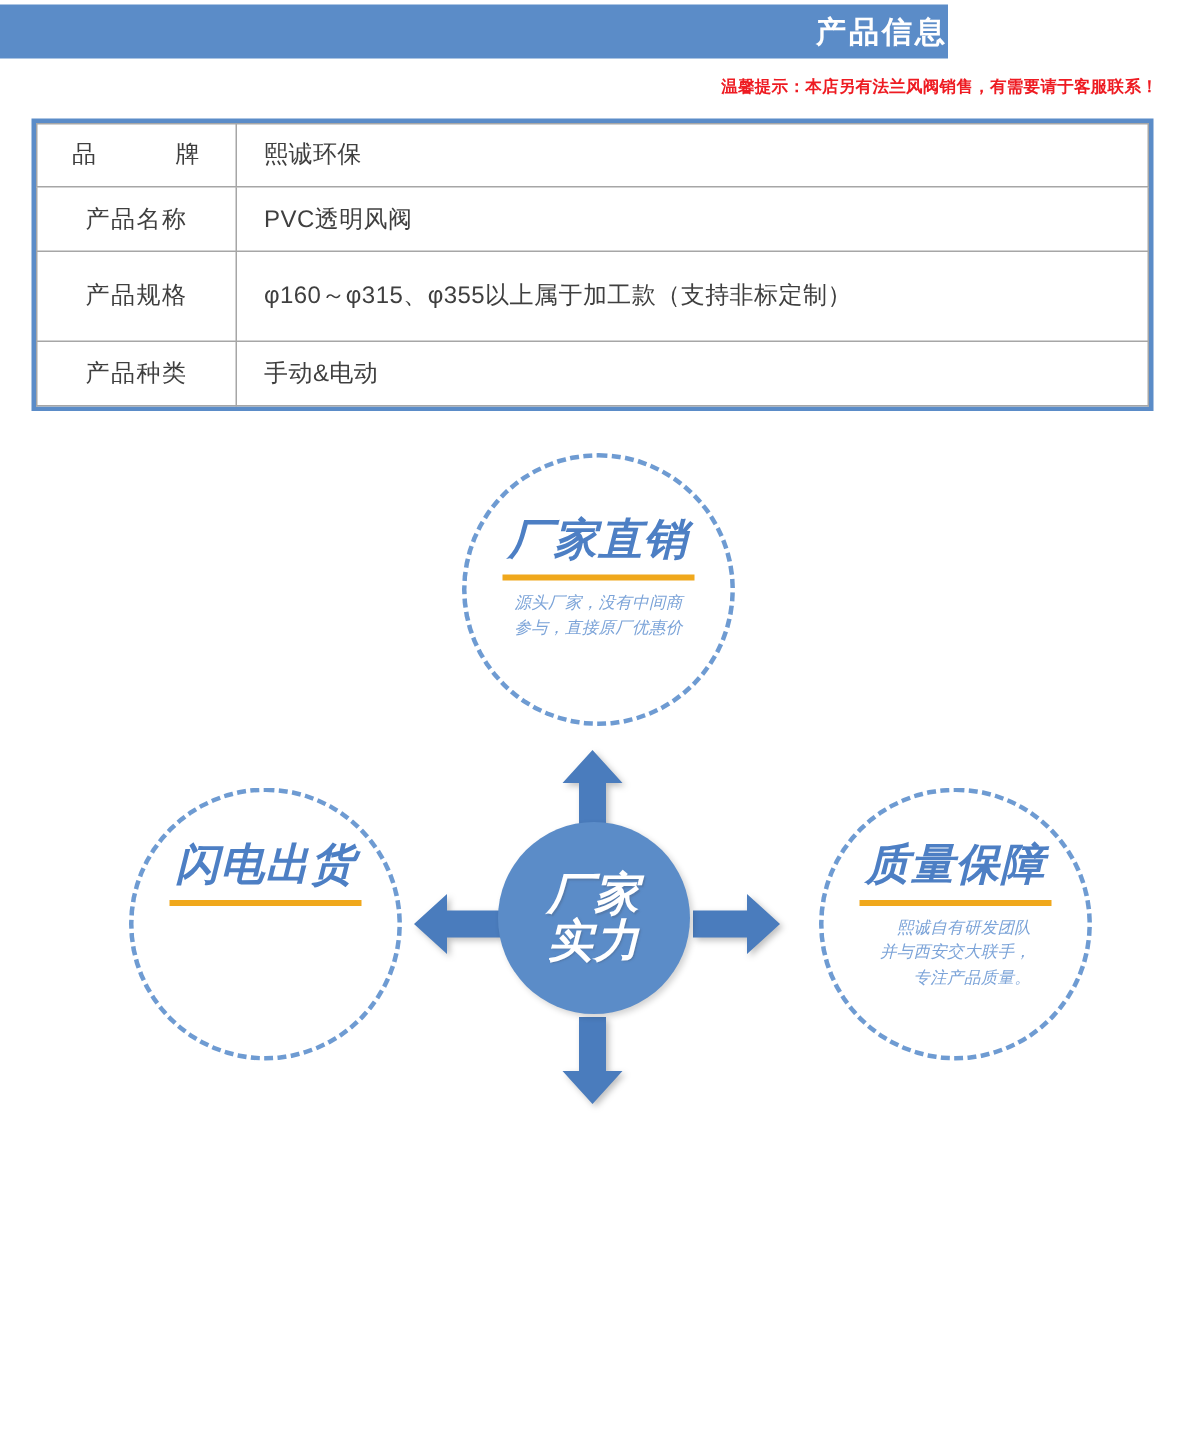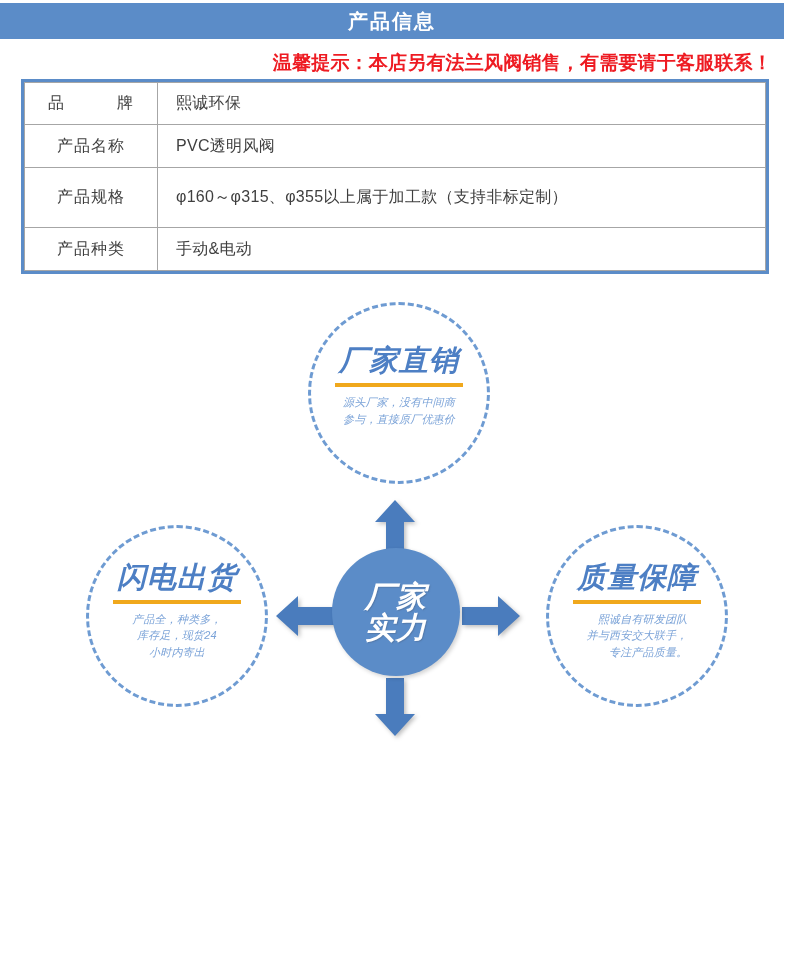--- a/index.html
+++ b/index.html
@@ -13,41 +13,41 @@
     position: relative;
     font-family: "Liberation Sans", "DejaVu Sans", sans-serif;
     overflow: hidden;
   }
 
   
   .header-band {
     position: absolute;
     left: 0;
     top: 3px;
-    width: 784px;
+    width: 632px;
     height: 36px;
     background: #5b8cc8;
     display: flex;
     align-items: center;
-    justify-content: center;
+    justify-content: flex-end;
   }
   .header-title {
     color: #ffffff;
     font-size: 20px;
     font-weight: 700;
     letter-spacing: 2px;
   }
 
   
   .tip-line {
     position: absolute;
     right: 18px;
     top: 50px;
     color: #ee1b22;
-    font-size: 19px;
+    font-size: 11px;
     font-weight: 700;
     white-space: nowrap;
     letter-spacing: 0.2px;
   }
 
   
   .spec-table-wrap {
     position: absolute;
     left: 21px;
     top: 79px;
@@ -219,23 +219,20 @@
   <div class="bubble bubble-top">
     <div class="bubble-title">厂家直销</div>
     <div class="bubble-rule"></div>
     <div class="bubble-desc">源头厂家，没有中间商
 参与，直接原厂优惠价</div>
   </div>
 
   <div class="bubble bubble-left">
     <div class="bubble-title">闪电出货</div>
     <div class="bubble-rule"></div>
-    <div class="bubble-desc">产品全，种类多，
-库存足，现货24
-小时内寄出</div>
   </div>
 
   <div class="bubble bubble-right">
     <div class="bubble-title">质量保障</div>
     <div class="bubble-rule"></div>
     <div class="bubble-desc">熙诚自有研发团队
 并与西安交大联手，
 专注产品质量。</div>
   </div>
 

